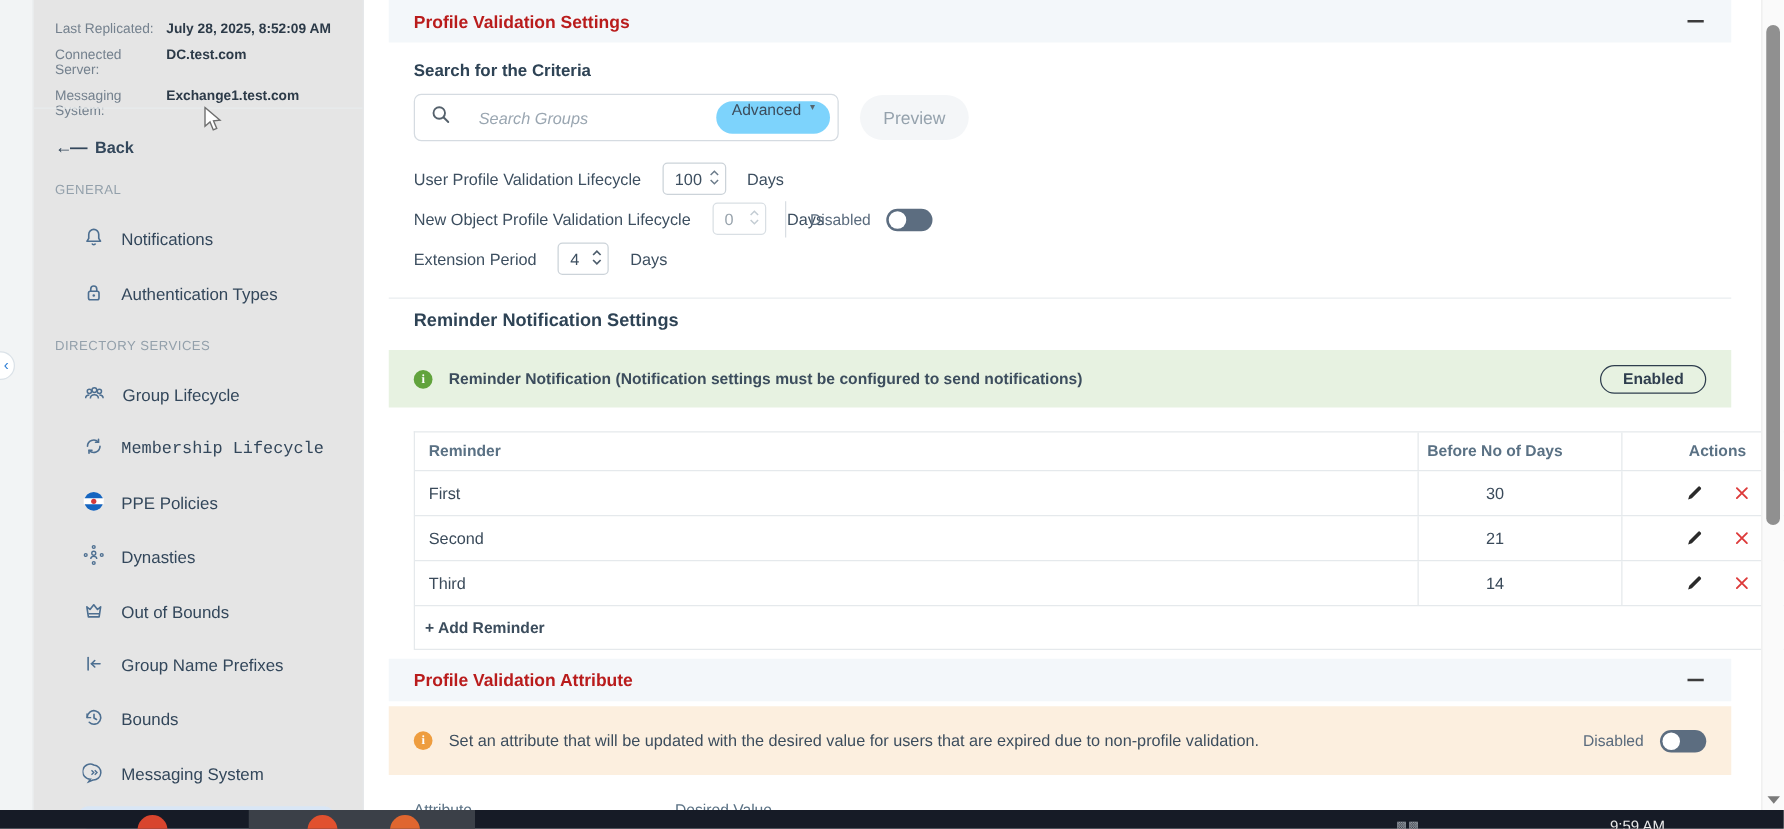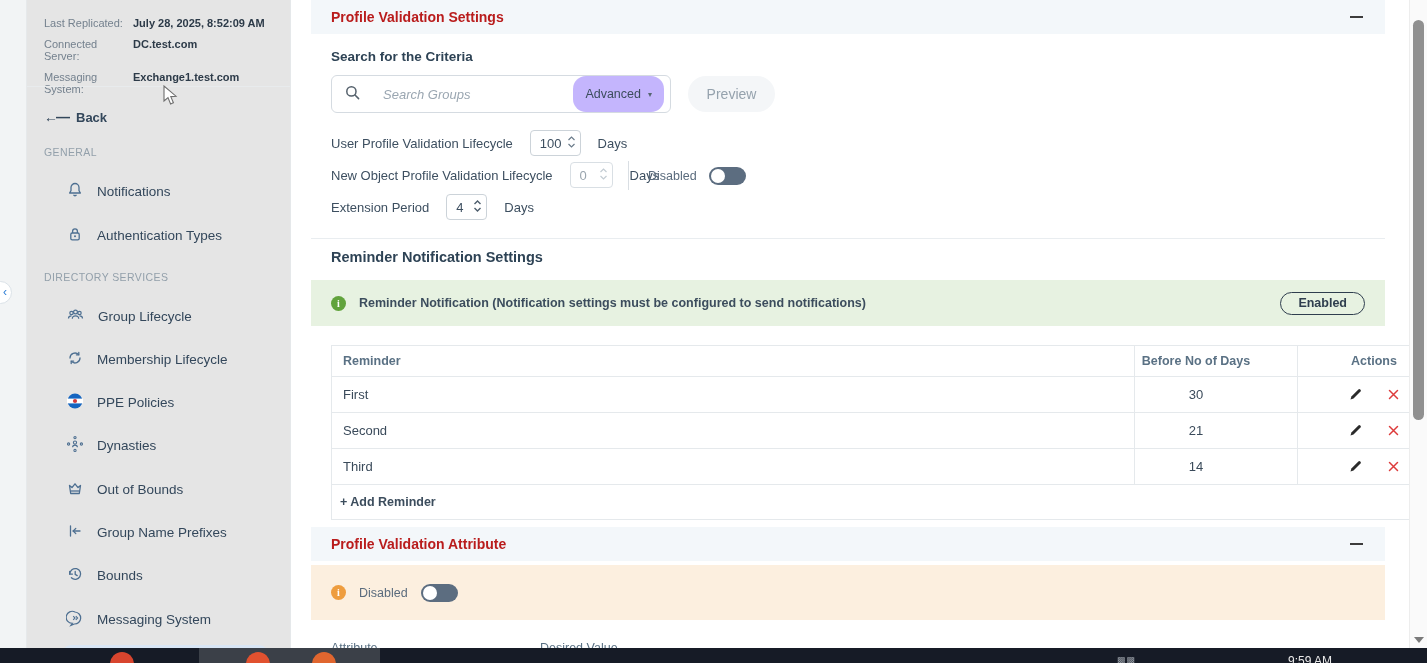--- a/index.html
+++ b/index.html
@@ -32,22 +32,22 @@
   .section-bar .t { font-size:14px; font-weight:bold; color:#b91c1c; }
   .minus-btn { width:13px; height:13px; position:relative; cursor:pointer; }
   .minus-btn::after { content:""; position:absolute; left:0; right:0; top:5px; border-top:2px solid #3c3c3c; }
   .sub-heading { position:absolute; font-size:13.5px; font-weight:bold; color:#2e4355; }
 
   #search-box { left:331px; top:75px; width:340px; height:38px; border:1px solid #d5dbe1; border-radius:6px;
     background:#fff; display:flex; align-items:center; padding:0 6px 0 12px; gap:22px; }
   #search-input { flex:1; border:none; outline:none; font-size:13px; color:#33475b; min-width:0;
     font-family:"Liberation Sans", sans-serif; background:transparent; }
   #search-input::placeholder { color:#9aa6b1; font-style:italic; }
-  #advanced-btn { flex:0 0 auto; height:36px; background:#c4b5fd; border-radius:13px; border:none;
-    font-size:12.5px; color:#3c4d5d; padding:0 12px; display:flex; align-items:center; gap:7px; cursor:pointer;
+  #advanced-btn { flex:0 0 auto; height:26px; background:#7dd3fc; border-radius:13px; border:none;
+    font-size:12.5px; color:#3c4d5d; padding:0 12px; display:flex; align-items:flex-start; gap:7px; cursor:pointer;
     font-family:"Liberation Sans", sans-serif; }
   #advanced-btn .caret { font-size:8px; color:#55656f; }
   #preview-btn { left:688px; top:76px; width:87px; height:36px; background:#f4f6f8; border:none; border-radius:18px;
     font-size:14px; color:#95a2ad; cursor:pointer; font-family:"Liberation Sans", sans-serif; }
 
   .field-row { position:absolute; left:331px; display:flex; align-items:center; font-size:13px; color:#3d4f60; }
   .num-box { display:flex; align-items:center; border:1px solid #ccd3d9; border-radius:4px; height:26px;
     background:#fff; padding:0 4px 0 9px; gap:5px; }
   .num-box .num { font-size:13px; color:#3d4f60; }
   .num-box.disabled { border-color:#d9dfe4; }
@@ -154,21 +154,21 @@
 
 <div class="side-item" style="top:296px;">
   <span><svg width="19" height="18" viewBox="0 0 19 18" fill="none" stroke="#4d6f91" stroke-width="1.2">
         <circle cx="5.5" cy="7" r="1.7"></circle>
         <circle cx="13.5" cy="7" r="1.7"></circle>
         <circle cx="9.5" cy="6" r="1.9"></circle>
         <path d="M2.5 12.5c0-1.6 1.4-2.6 3-2.6M16.5 12.5c0-1.6-1.4-2.6-3-2.6M6.3 12.8c0-1.9 1.5-3 3.2-3s3.2 1.1 3.2 3"></path>
       </svg></span>
   <span>Group Lifecycle</span>
 </div>
-<div class="side-item" style="top:339px;">
+<div class="side-item" style="top:339px;font-family:Liberation Mono, monospace;">
   <span><svg width="18" height="18" viewBox="0 0 18 18" fill="none" stroke="#4d6f91" stroke-width="1.3" stroke-linecap="round">
         <path d="M4 9a5 5 0 0 1 8.6-3.4"></path>
         <path d="M12.8 3.4v2.4h-2.4"></path>
         <path d="M14 9a5 5 0 0 1-8.6 3.4"></path>
         <path d="M5.2 14.6v-2.4h2.4"></path>
       </svg></span>
   <span>Membership Lifecycle</span>
 </div>
 <div class="side-item" style="top:382px;">
   <span><svg width="18" height="18" viewBox="0 0 18 18">
@@ -355,20 +355,21 @@
   <div id="add-reminder-row">+ Add Reminder</div>
 </div>
 
 <div class="section-bar" style="top:527px;">
   <span class="t">Profile Validation Attribute</span>
   <span class="minus-btn"></span>
 </div>
 
 <div class="banner" id="attr-banner">
   <span class="info-dot" style="background:#ee9d3f;">i</span>
+  <span class="msg">Set an attribute that will be updated with the desired value for users that are expired due to non-profile validation.</span>
   <span class="toggle-label">Disabled</span>
   <span class="toggle">
       <span class="knob"></span>
     </span>
 </div>
 
 <div id="attr-col-label" style="left:331px;">Attribute</div>
 <div id="desired-col-label" style="left:540px;">Desired Value</div>
 
 <div class="abs" id="scroll-track"></div>

